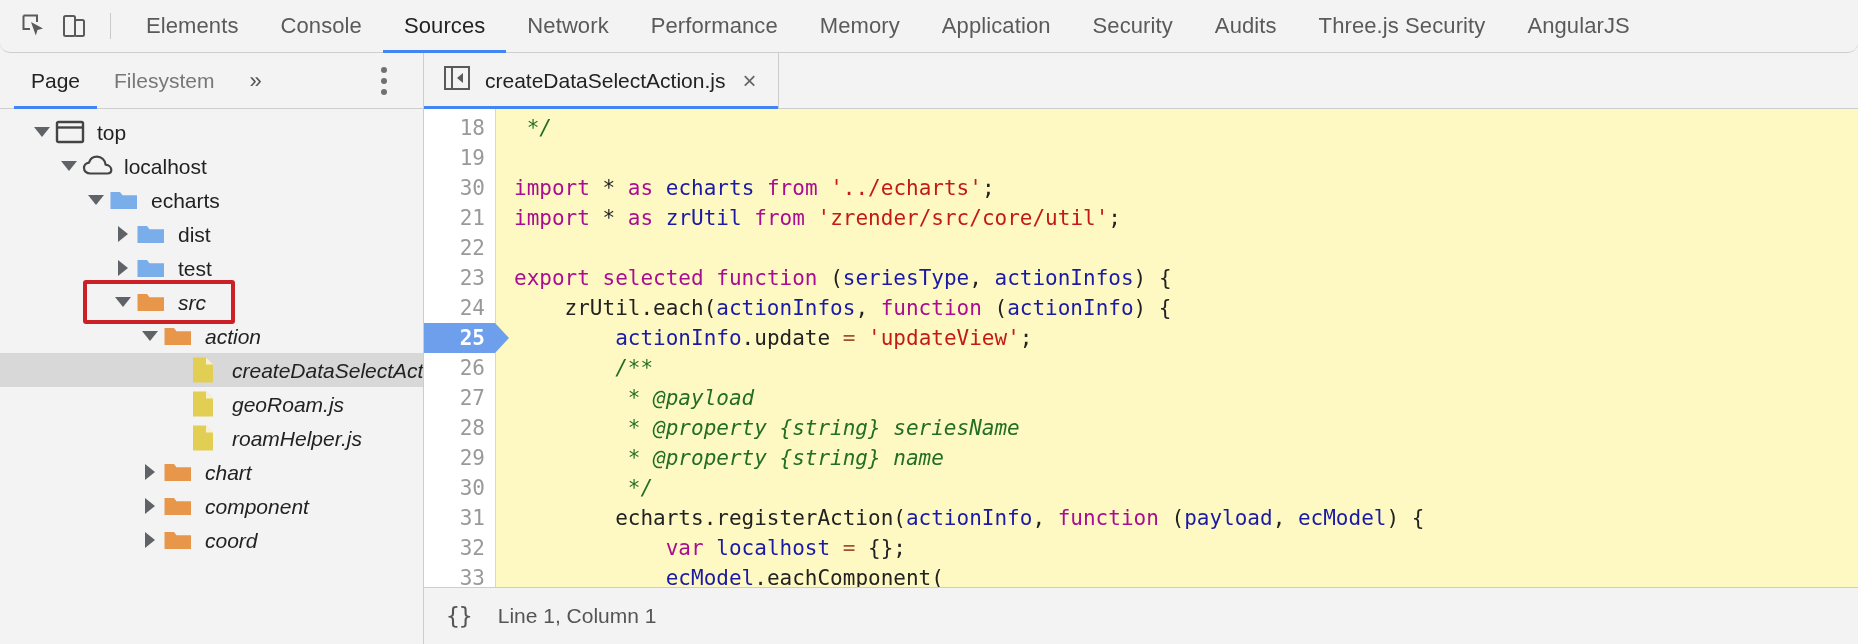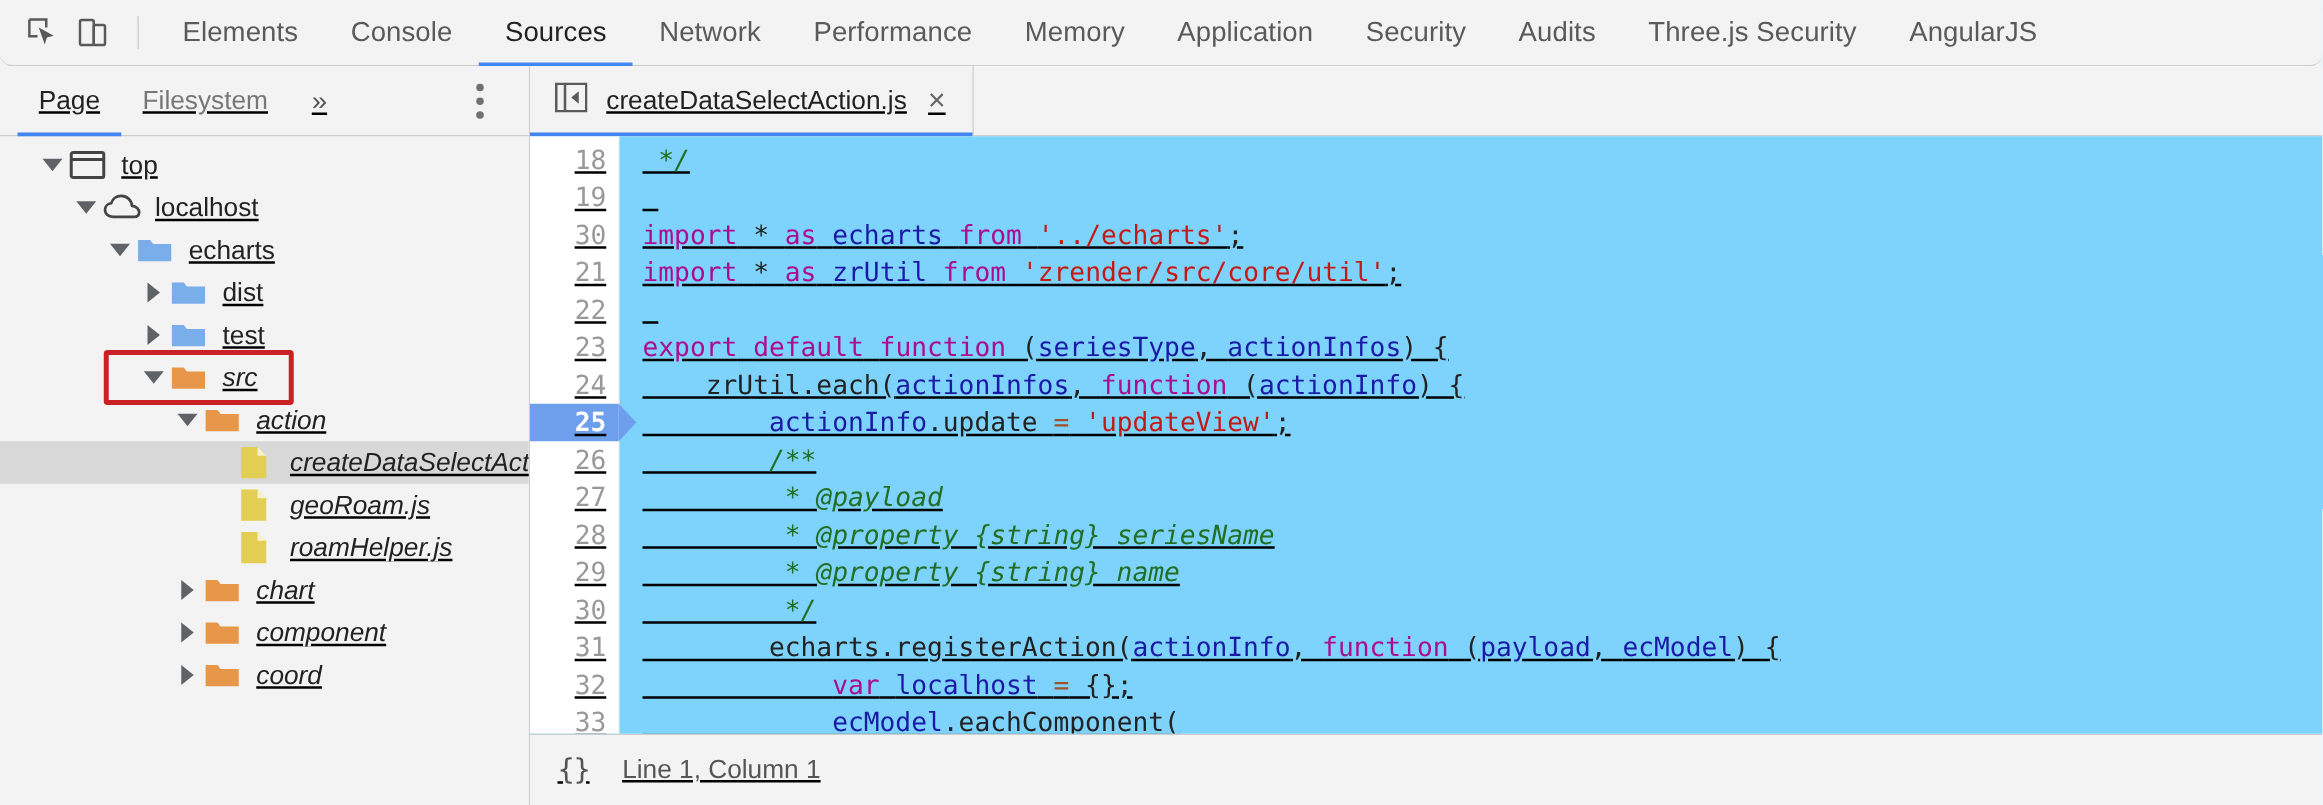--- a/index.html
+++ b/index.html
@@ -68,21 +68,20 @@
     height: 3px;
     background: #4285f4;
   }
 
   
   .body {
     flex: 1;
     display: flex;
     min-height: 0;
     position: relative;
-    text-decoration: underline;
   }
 
   
   .navigator {
     width: 424px; min-width: 424px;
     background: #f3f3f3;
     display: flex; flex-direction: column;
     border-right: 1px solid #cdcdcd;
     position: relative;
   }
@@ -235,21 +234,21 @@
     line-height: 1;
     margin-left: 2px;
     cursor: pointer;
   }
 
   
   .code-wrap {
     flex: 1;
     display: flex;
     overflow: hidden;
-    background: #7dd3fc;
+    background: #fef9c3;
     position: relative;
   }
   .gutter {
     width: 72px; min-width: 72px;
     background: #ffffff;
     border-right: 1px solid #d6d6d6;
     padding-top: 4px;
     position: relative;
     flex: 0 0 auto;
   }
@@ -583,21 +582,21 @@
             <div class="gl">31</div>
             <div class="gl">32</div>
             <div class="gl">33</div>
           </div>
         <div class="codearea" id="codearea">
             <div class="cl"><span class="c"> */</span></div>
             <div class="cl">&nbsp;</div>
             <div class="cl"><span class="k">import</span><span class="pl"> </span><span class="pl">*</span><span class="pl"> </span><span class="k">as</span><span class="pl"> </span><span class="id">echarts</span><span class="pl"> </span><span class="k">from</span><span class="pl"> </span><span class="s">'../echarts'</span><span class="pl">;</span></div>
             <div class="cl"><span class="k">import</span><span class="pl"> </span><span class="pl">*</span><span class="pl"> </span><span class="k">as</span><span class="pl"> </span><span class="id">zrUtil</span><span class="pl"> </span><span class="k">from</span><span class="pl"> </span><span class="s">'zrender/src/core/util'</span><span class="pl">;</span></div>
             <div class="cl">&nbsp;</div>
-            <div class="cl"><span class="k">export</span><span class="pl"> </span><span class="k">default</span><span class="pl"> </span><span class="k">function</span><span class="pl"> (</span><span class="id">seriesType</span><span class="pl">, </span><span class="id">actionInfos</span><span class="pl">) {</span></div>
+            <div class="cl"><span class="k">export</span><span class="pl"> </span><span class="k">selected</span><span class="pl"> </span><span class="k">function</span><span class="pl"> (</span><span class="id">seriesType</span><span class="pl">, </span><span class="id">actionInfos</span><span class="pl">) {</span></div>
             <div class="cl"><span class="pl">    zrUtil.each(</span><span class="id">actionInfos</span><span class="pl">, </span><span class="k">function</span><span class="pl"> (</span><span class="id">actionInfo</span><span class="pl">) {</span></div>
             <div class="cl"><span class="pl">        </span><span class="id">actionInfo</span><span class="pl">.update </span><span class="op">=</span><span class="pl"> </span><span class="s">'updateView'</span><span class="pl">;</span></div>
             <div class="cl"><span class="c">        /**</span></div>
             <div class="cl"><span class="c">         * @payload</span></div>
             <div class="cl"><span class="c">         * @property {string} seriesName</span></div>
             <div class="cl"><span class="c">         * @property {string} name</span></div>
             <div class="cl"><span class="c">         */</span></div>
             <div class="cl"><span class="pl">        echarts.registerAction(</span><span class="id">actionInfo</span><span class="pl">, </span><span class="k">function</span><span class="pl"> (</span><span class="id">payload</span><span class="pl">, </span><span class="id">ecModel</span><span class="pl">) {</span></div>
             <div class="cl"><span class="pl">            </span><span class="k">var</span><span class="pl"> </span><span class="id">localhost</span><span class="pl"> </span><span class="op">=</span><span class="pl"> {};</span></div>
             <div class="cl"><span class="pl">            </span><span class="id">ecModel</span><span class="pl">.eachComponent(</span></div>

